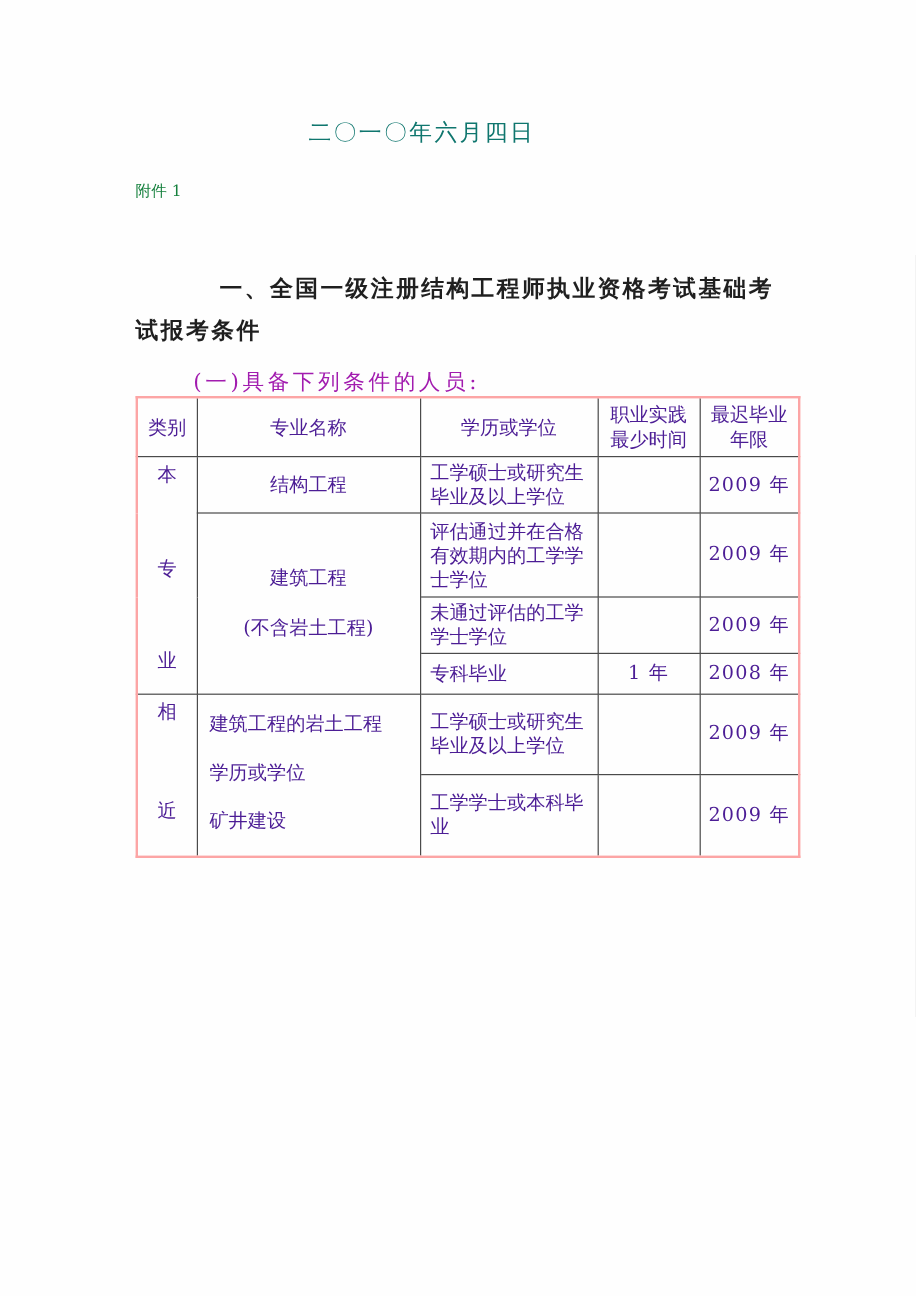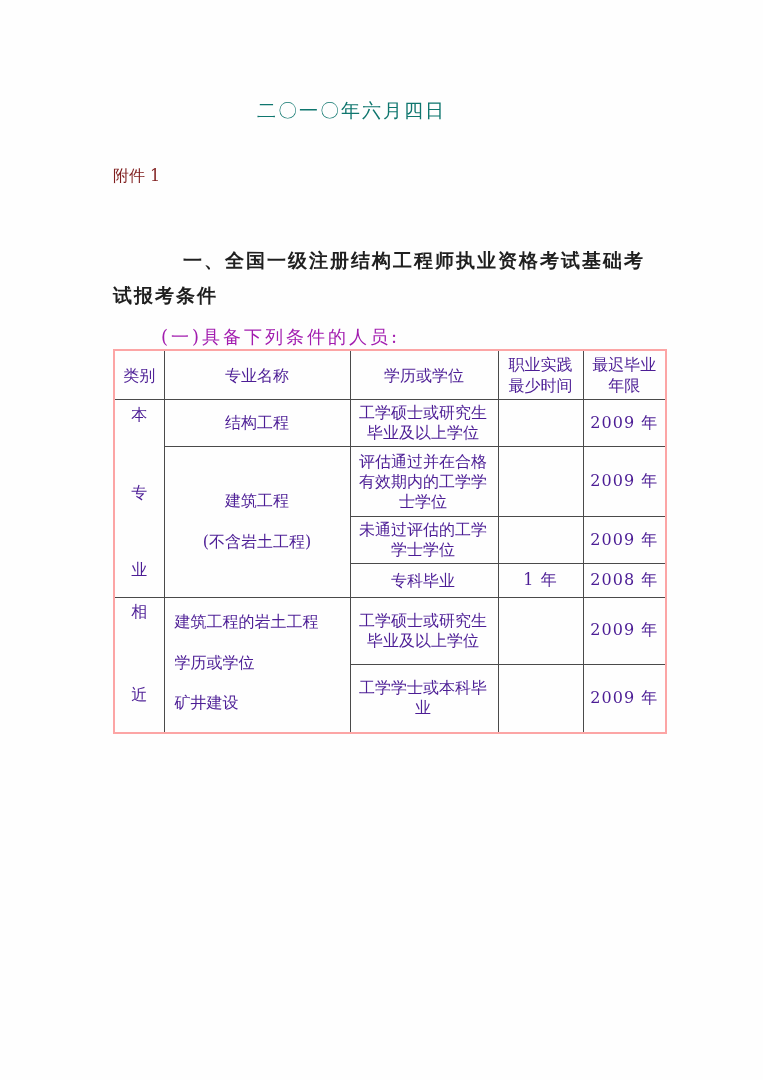--- a/index.html
+++ b/index.html
@@ -6,21 +6,21 @@
   .page {
     width:763px; height:1080px; margin:0 auto; background:#fefefe;
     font-family:"DejaVu Serif","Liberation Serif",serif;
     color:#2f2f2f; overflow:hidden; box-sizing:border-box;
     padding:98px 103px 0 113px;
   }
   .date-line {
     text-align:center; padding-right:70px;
     font-size:19px; letter-spacing:2px; color:#0f766e;
   }
-  .attachment { margin-top:42px; font-size:16px; color:#7f1d1d; }
+  .attachment { margin-top:26px; font-size:13px; color:#15803d; }
   .doc-title {
     margin-top:20px; text-align:center;
     font-weight:bold; font-style:italic;
     font-size:26px; letter-spacing:3px; line-height:56px; color:#222;
   }
   .section-heading {
     margin-top:56px;
     font-family:"Liberation Sans","DejaVu Sans",sans-serif;
     font-weight:bold; font-size:19px; letter-spacing:2px;
     line-height:35px; color:#1f1f1f;
@@ -43,21 +43,21 @@
     text-align:center; white-space:pre-line; line-height:21px; padding:3px 0;
   }
   tr.h-header { height:45px; }
   tr.h-r1 { height:44px; }
   tr.h-r2 { height:66px; }
   tr.h-r3 { height:44px; }
   tr.h-r4 { height:34px; }
   tr.h-r5 { height:56px; }
   tr.h-r6 { height:58px; }
   td.cell-degree {
-    text-align:center; padding:3px 10px 3px 8px;
+    text-align:left; padding:3px 10px 3px 8px;
     line-height:20px; word-break:break-all;
   }
   td.cell-center { text-align:center; letter-spacing:1px; }
   td.cat-cell { padding:0; }
   .v-dist {
     display:flex; flex-direction:column; justify-content:space-between;
     align-items:center; letter-spacing:0;
   }
   .v-dist-primary { height:176px; padding:5px 0 16px; }
   .v-dist-similar { height:104px; padding:4px 0 26px; }

